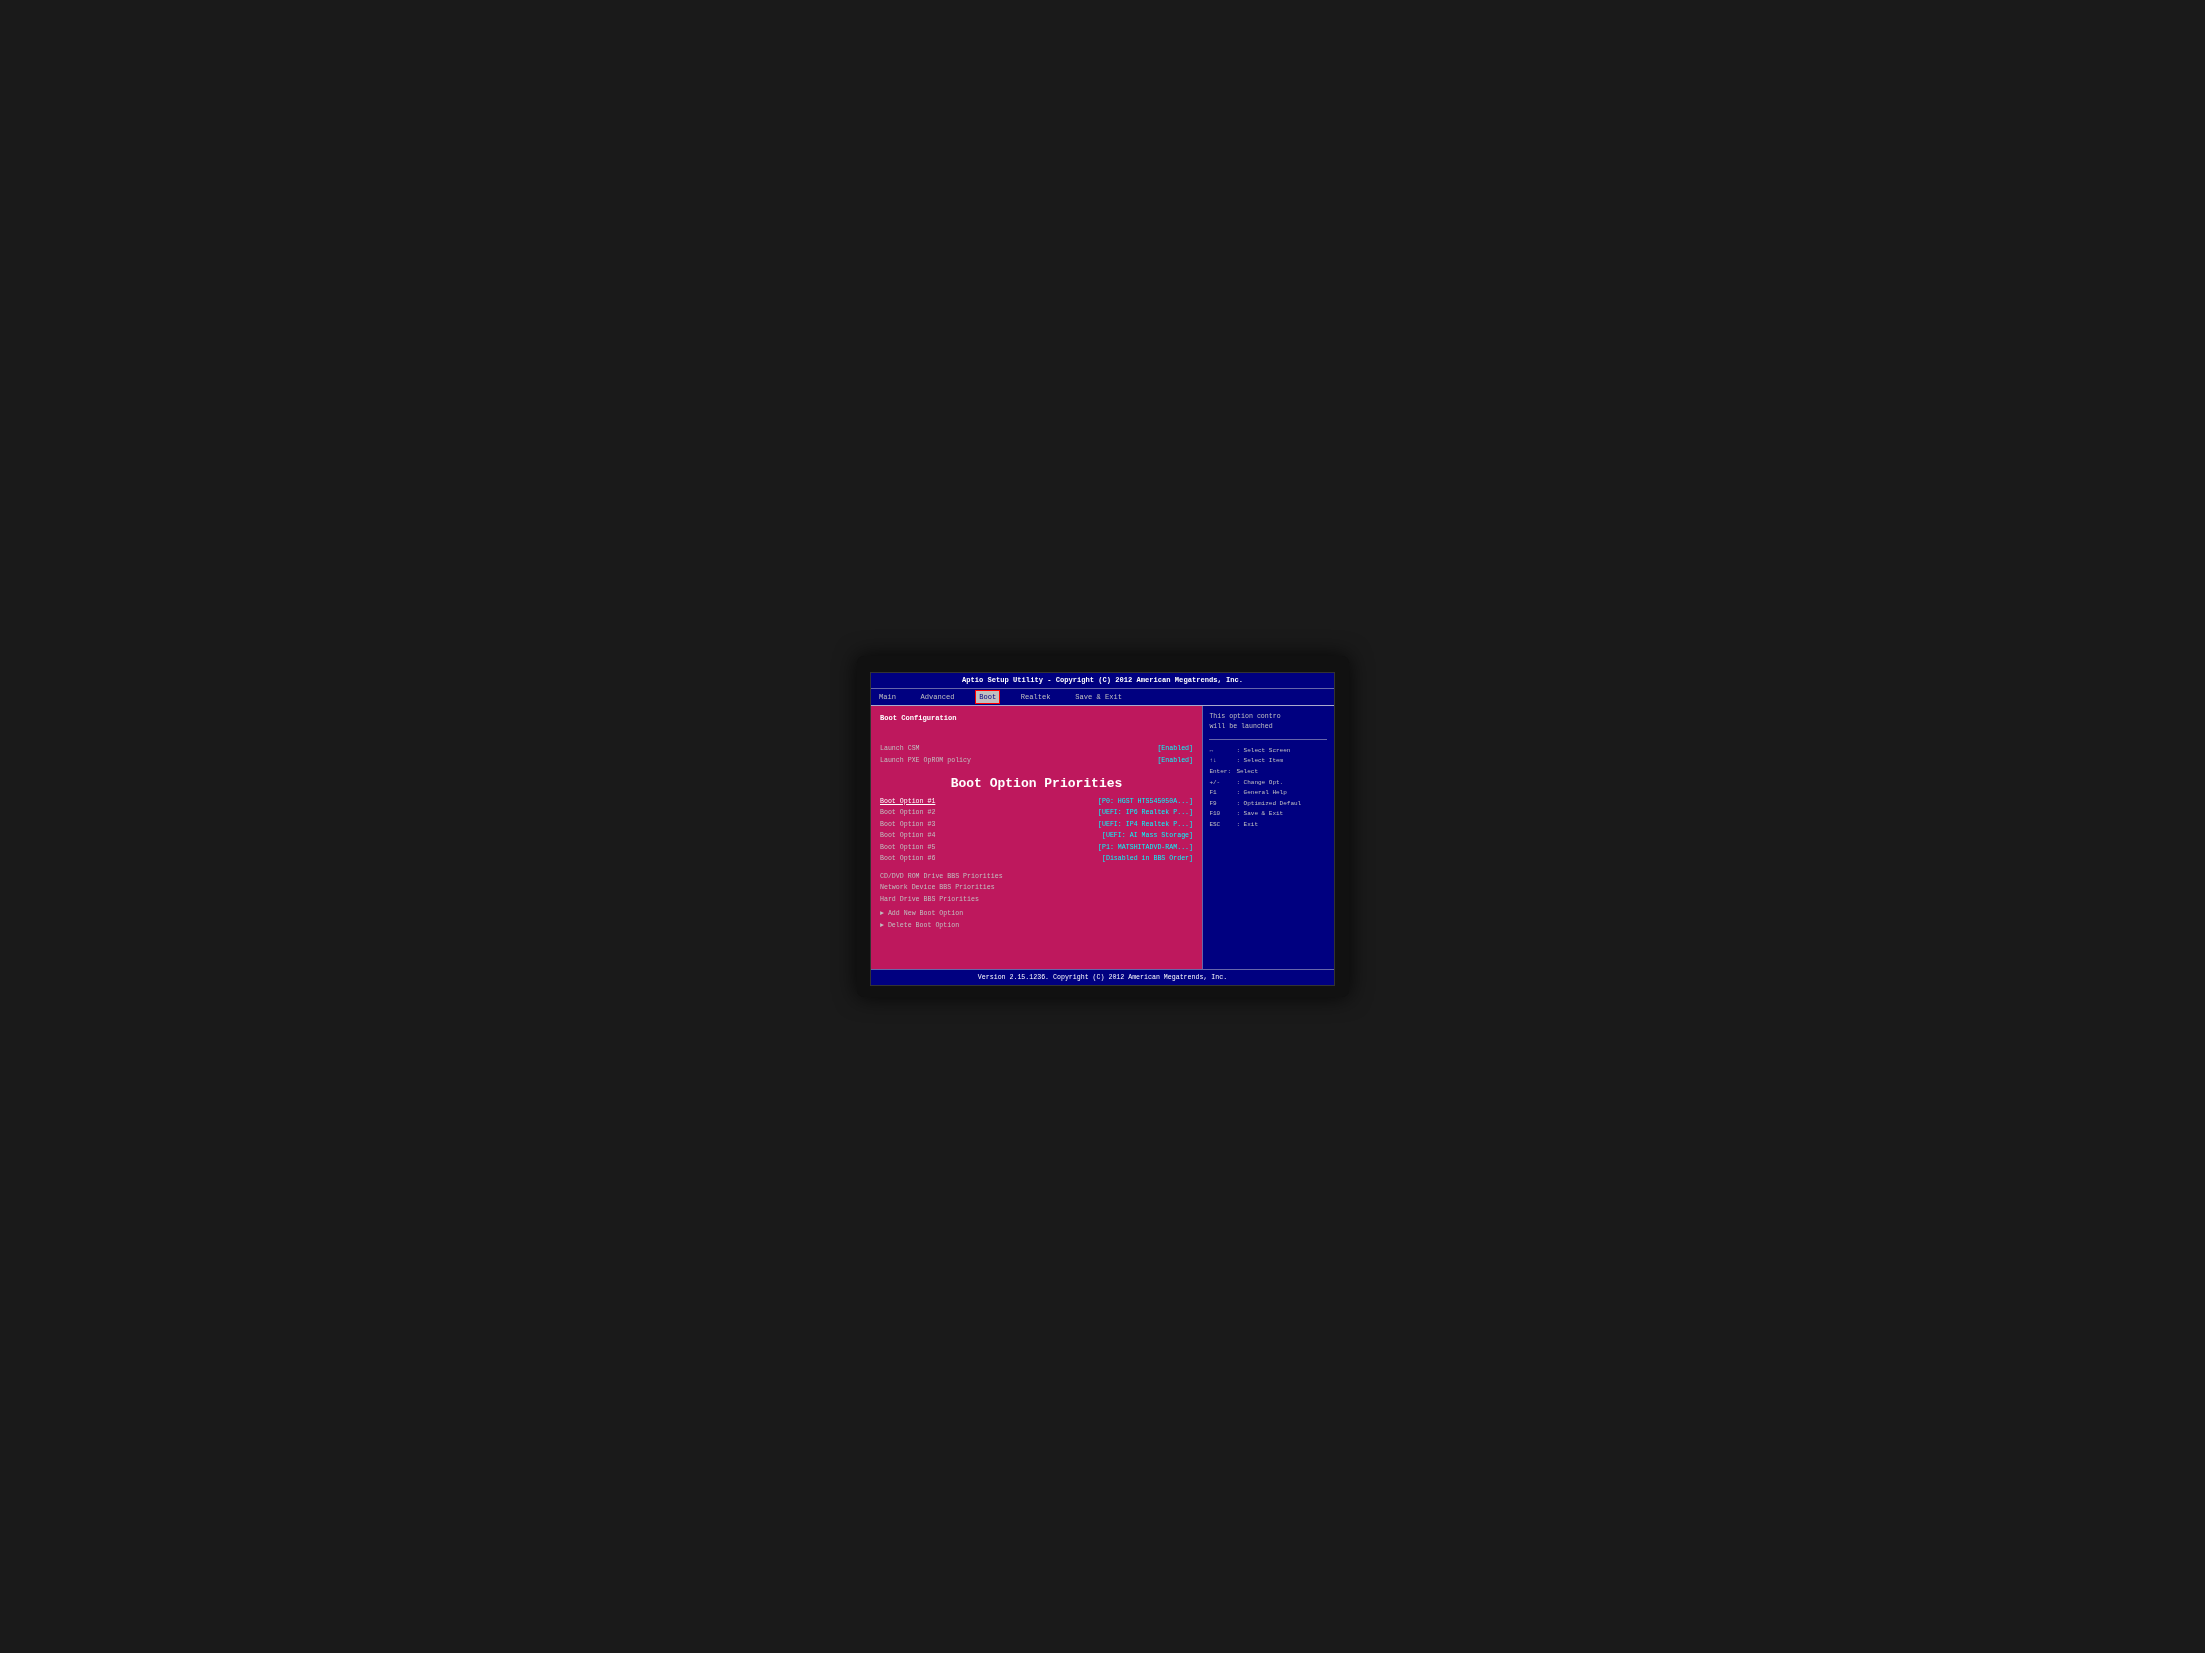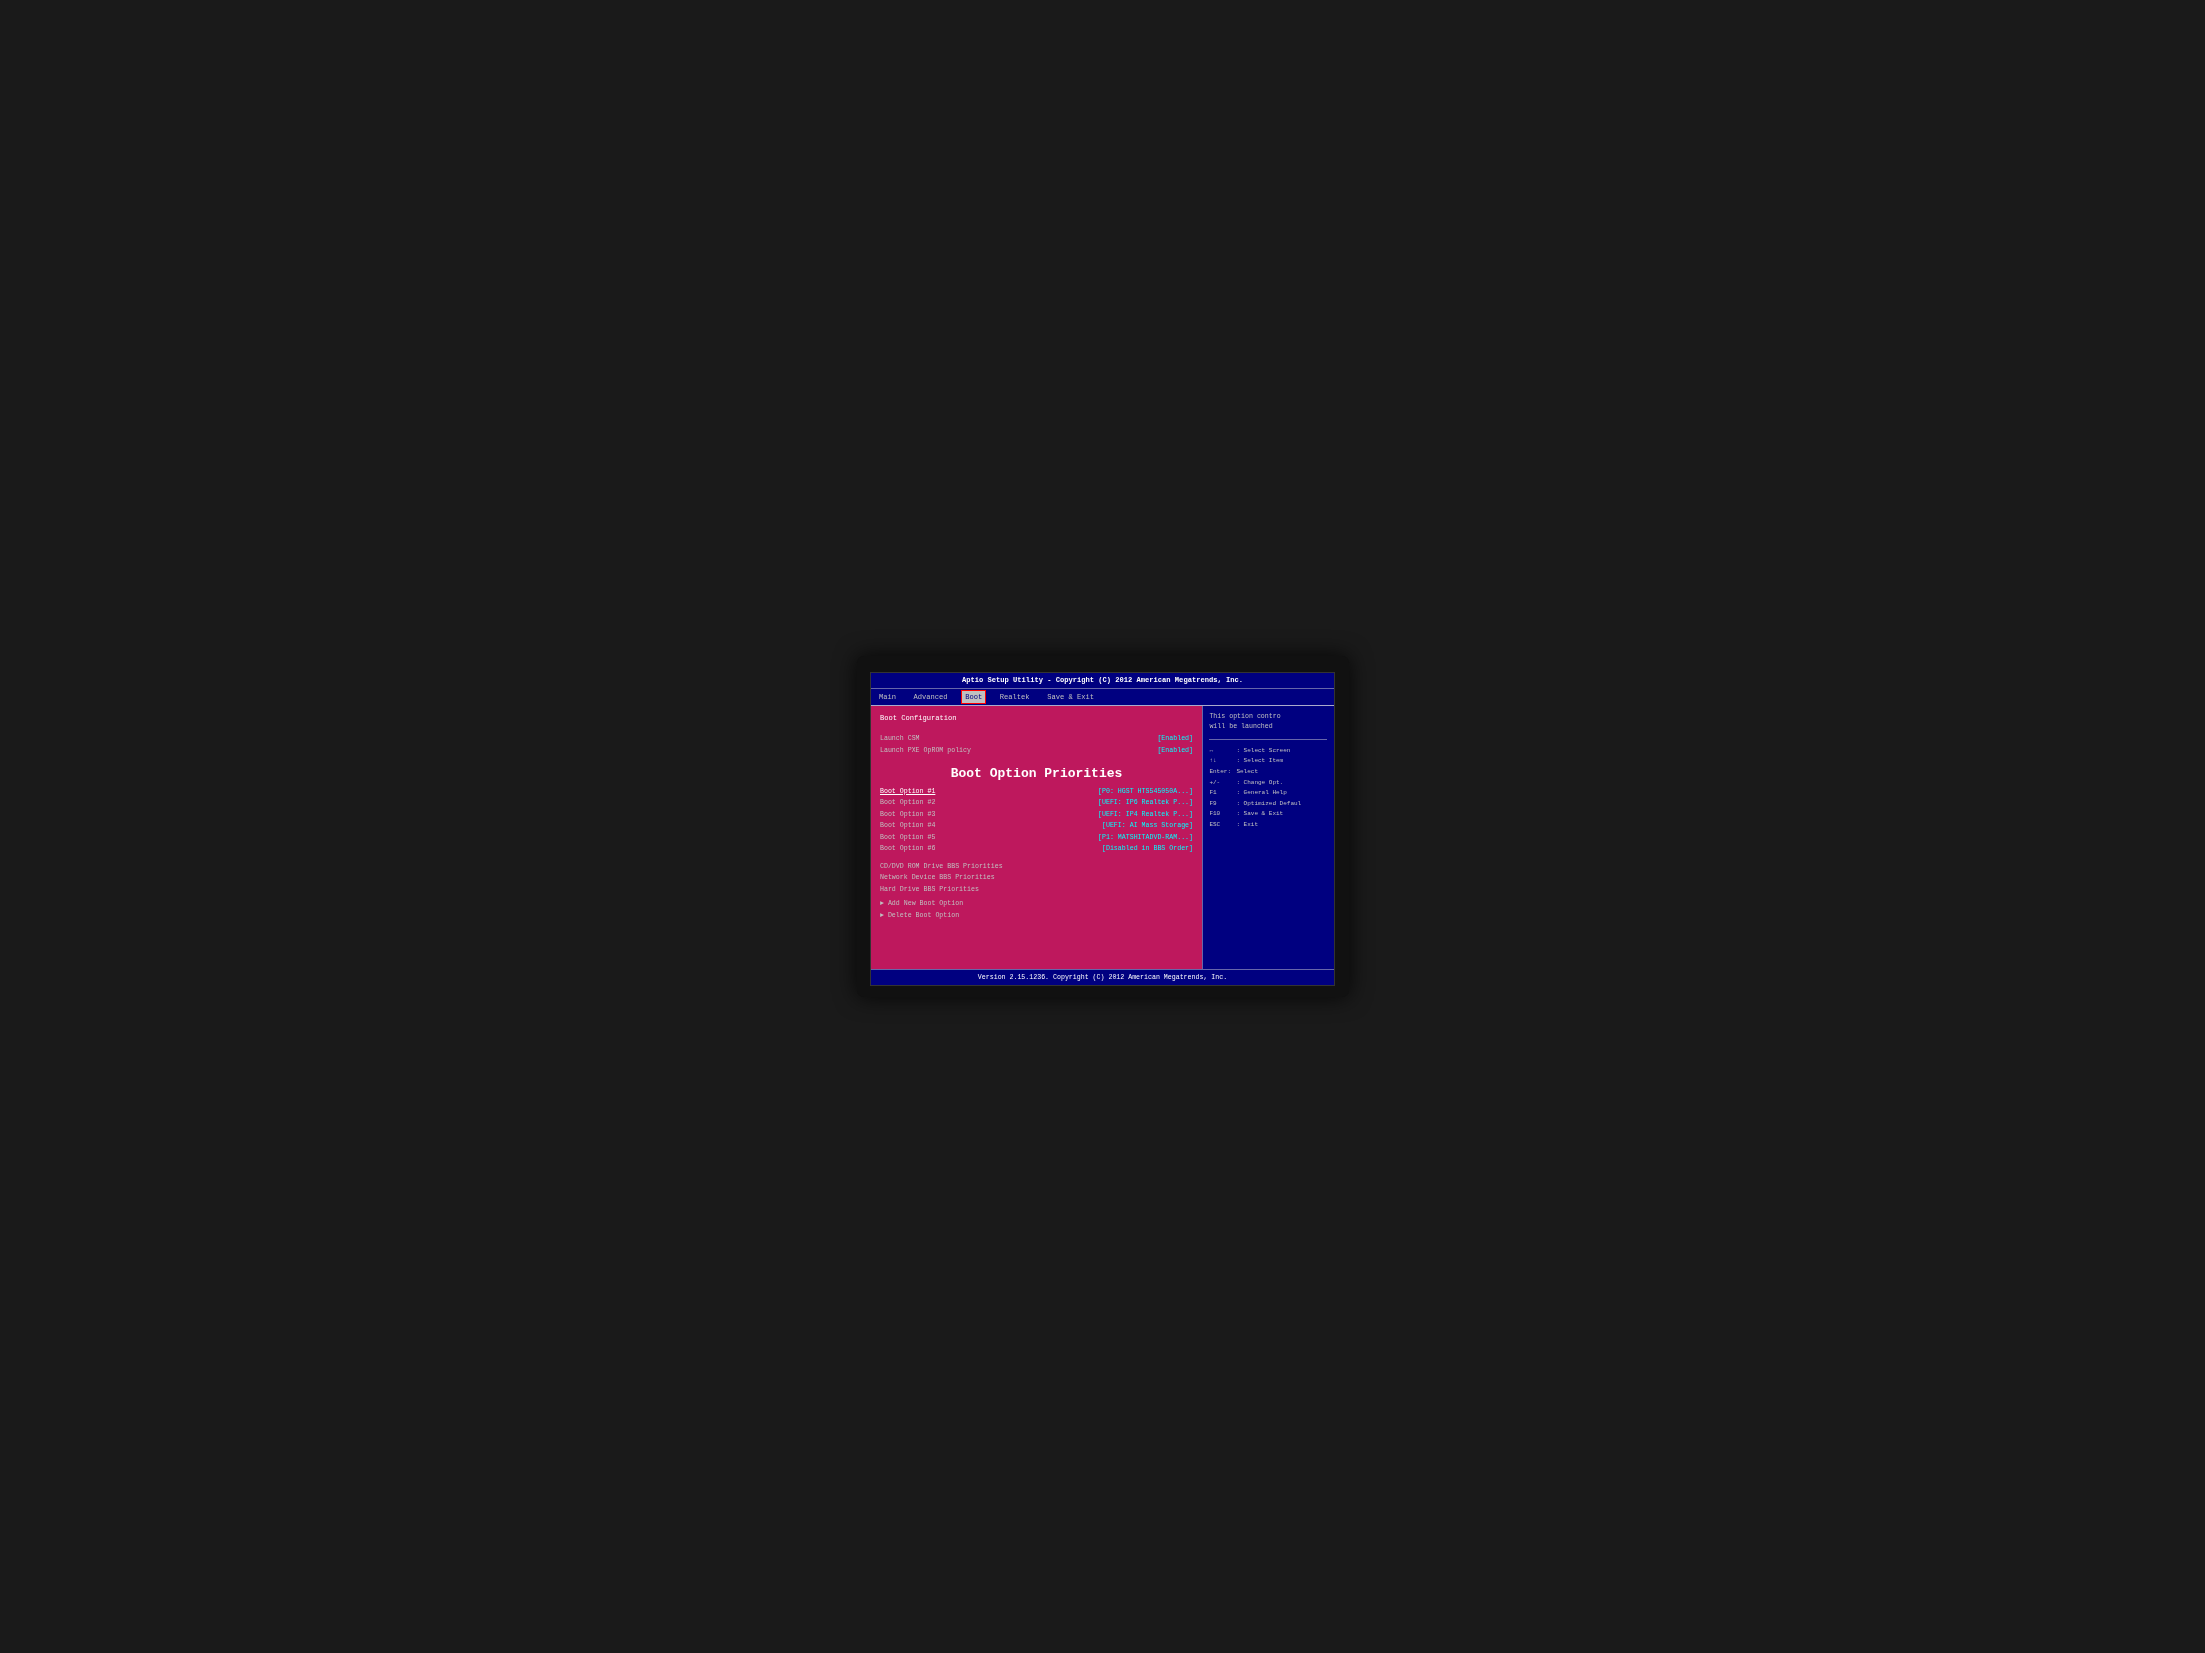--- a/index.html
+++ b/index.html
@@ -34,21 +34,21 @@
       padding: 2.2px 4.4px;
       font-size: 7.1px;
       font-weight: bold;
       border-bottom: 0.5px solid #6666aa;
     }
     .menu-bar {
       background: #000080;
       display: flex;
       align-items: center;
       padding: 1.6px 4.4px;
-      gap: 11px;
+      gap: 18px;
       border-bottom: 1.1px solid #aaaacc;
     }
     .menu-item {
       color: #c0c0c0;
       font-size: 7.1px;
       padding: 1.1px 3.3px;
       cursor: pointer;
     }
     .menu-item.active {
       background: #c0c0c0;
@@ -67,22 +67,22 @@
     }
     .side-panel {
       width: 131px;
       padding: 5.5px 6.6px;
       background: #000080;
       font-size: 6.6px;
       color: #c0c0c0;
     }
     .section-title {
       color: #ffffff;
-      font-weight: normal;
-      margin-bottom: 11px;
+      font-weight: bold;
+      margin-bottom: 21px;
       font-size: 7.1px;
     }
     .config-row {
       display: flex;
       justify-content: space-between;
       margin-bottom: 2.2px;
       font-size: 6.6px;
     }
     .config-label { color: #c0c0c0; }
     .config-value { color: #00ffff; }

